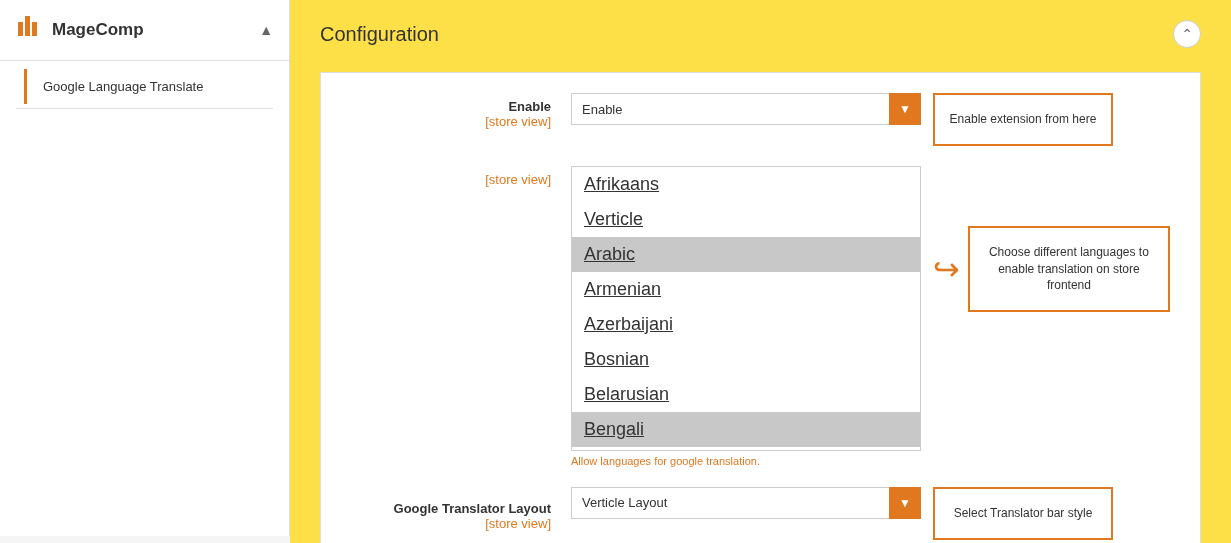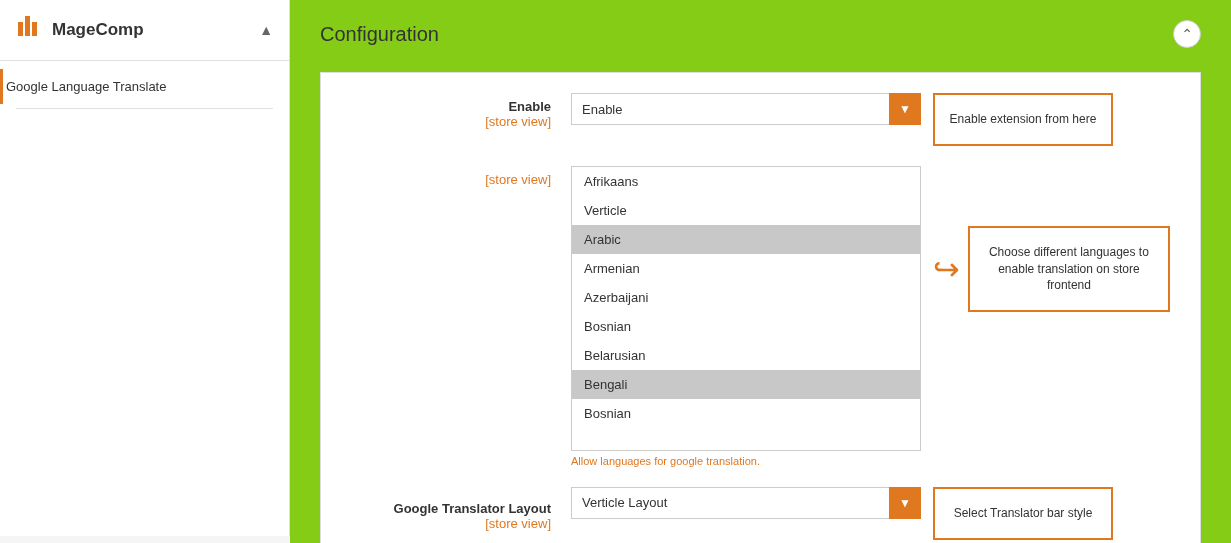--- a/index.html
+++ b/index.html
@@ -50,39 +50,40 @@
       cursor: pointer;
       color: #666;
       font-size: 14px;
     }
     .sidebar-nav {
       padding: 8px 0;
     }
     .sidebar-item-active {
       display: flex;
       align-items: center;
-      padding: 10px 3px;
+      padding: 10px 16px;
       border-left: 3px solid #e07820;
       background: #fff;
       cursor: pointer;
+      margin-left: 24px;
     }
     .sidebar-item-active span {
       font-size: 13px;
       color: #333;
     }
     .sidebar-divider {
       height: 1px;
       background: #e0e0e0;
       margin: 4px 16px;
     }
 
     
     .main-content {
       flex: 1;
-      background: #84cc16;
+      background: #fde047;
       padding: 20px 30px;
       height: 543px;
       overflow-y: auto;
       position: relative;
     }
 
     .page-header {
       display: flex;
       align-items: center;
       justify-content: space-between;
@@ -200,24 +201,25 @@
     
     .language-listbox {
       width: 350px;
       height: 285px;
       border: 1px solid #ccc;
       background: #fff;
       overflow-y: scroll;
     }
     .lang-item {
       padding: 7px 12px;
-      font-size: 13px;
+      font-size: 18px;
       color: #333;
       cursor: pointer;
       border-bottom: none;
+      text-decoration: underline;
     }
     .lang-item.selected {
       background: #c8c8c8;
       color: #333;
     }
 
     .language-hint {
       font-size: 11px;
       color: #e07820;
       margin-top: 4px;

